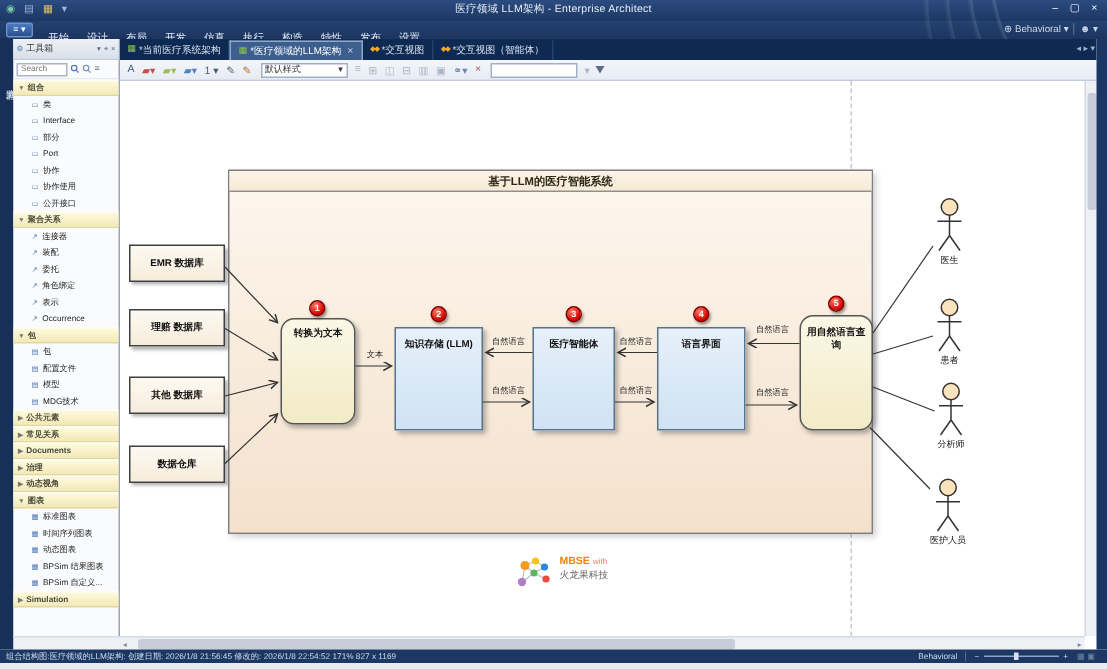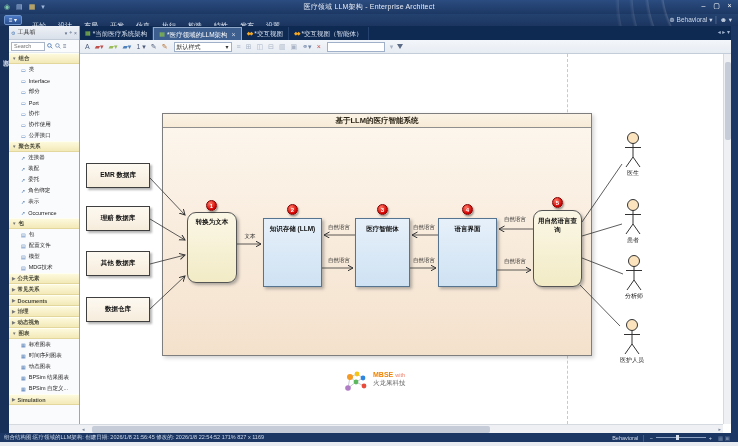--- a/index.html
+++ b/index.html
@@ -45,21 +45,21 @@
   #tbx-search{height:13px;display:flex;align-items:center;padding:0 2px;border-bottom:1px solid #e4e8ef}
   #tbx-search input{width:34px;height:9px;border:1px solid #aab6c8;font-size:5.5px;padding:0 2px;color:#777;font-family:"Liberation Sans",sans-serif}
   .mag{margin-left:2px}
   .tbx-sec-h{height:11px;background:linear-gradient(#fdf9dc,#f3e9b8);border-top:1px solid #fffef2;border-bottom:1px solid #e3d79e;display:flex;align-items:center;font-size:5.5px;font-weight:bold;color:#4a4a3a;padding:0 3px}
   .tbx-sec-h .arr{font-size:4.5px;color:#777;margin-right:2px}
   .tb-item{height:11px;display:flex;align-items:center;padding-left:12px;font-size:5.5px;color:#222;white-space:nowrap}
   .tb-ico{color:#4d7ab5;font-size:5px;margin-right:3px}
   
   #canvas{left:80px;top:54px;width:643px;height:370px;background:#fff;overflow:hidden}
   #page-divider{left:487px;top:0;height:370px;width:0;border-left:1px dashed #c9c9c9;z-index:0}
-  #frame{left:82px;top:59px;width:430px;height:243px;background:linear-gradient(180deg,#fdf7ee,#f4e1cc);border:1px solid #7e7e7e;box-shadow:2px 2px 4px rgba(0,0,0,.18);z-index:1}
+  #frame{left:72px;top:59px;width:430px;height:243px;background:linear-gradient(180deg,#fdf7ee,#f4e1cc);border:1px solid #7e7e7e;box-shadow:2px 2px 4px rgba(0,0,0,.18);z-index:1}
   #frame-title{height:14px;border-bottom:1px solid #8f8f8f;text-align:center;font-size:7.5px;font-weight:bold;color:#2e2618;line-height:14px;background:linear-gradient(#fbf3e6,#f7ebd6)}
   .src-box{left:6px;width:64px;height:25px;background:linear-gradient(#fdf9f1,#f6ecdc);border:1px solid #3f3f3f;box-shadow:2px 2px 2px rgba(90,90,90,.45);z-index:2;display:flex;align-items:center;justify-content:center;font-size:6.5px;font-weight:bold;color:#111;text-align:center}
   .round-box{background:linear-gradient(#fbf7e6,#f2ebc6);border:1px solid #555;border-radius:9px;box-shadow:2px 2px 3px rgba(90,90,90,.45);z-index:2;font-size:6.5px;font-weight:bold;color:#111;text-align:center;padding-top:5px}
   .blue-box{background:linear-gradient(#e6f0fa,#cfe2f3);border:1px solid #56738f;box-shadow:2px 2px 3px rgba(90,90,90,.45);z-index:2;font-size:6.5px;font-weight:bold;color:#111;text-align:center;padding:6px 3px 0 3px}
   .badge{width:11px;height:11px;border-radius:50%;background:radial-gradient(circle at 35% 28%,#ff7a66,#d40000 70%);border:1px solid #7e0000;color:#fff;font-size:6px;font-weight:bold;text-align:center;line-height:10px;box-shadow:1px 1.5px 2px rgba(0,0,0,.4);z-index:4}
   .flow-lbl{font-size:5.5px;color:#222;text-align:center;z-index:3;white-space:nowrap}
   .actor-lbl{font-size:6px;color:#111;text-align:center;width:60px;z-index:3}
   #cv-svg{left:0;top:0;z-index:3;pointer-events:none}
   
   #logo-text1{font-size:7px;font-weight:bold;color:#f08300;white-space:nowrap}

